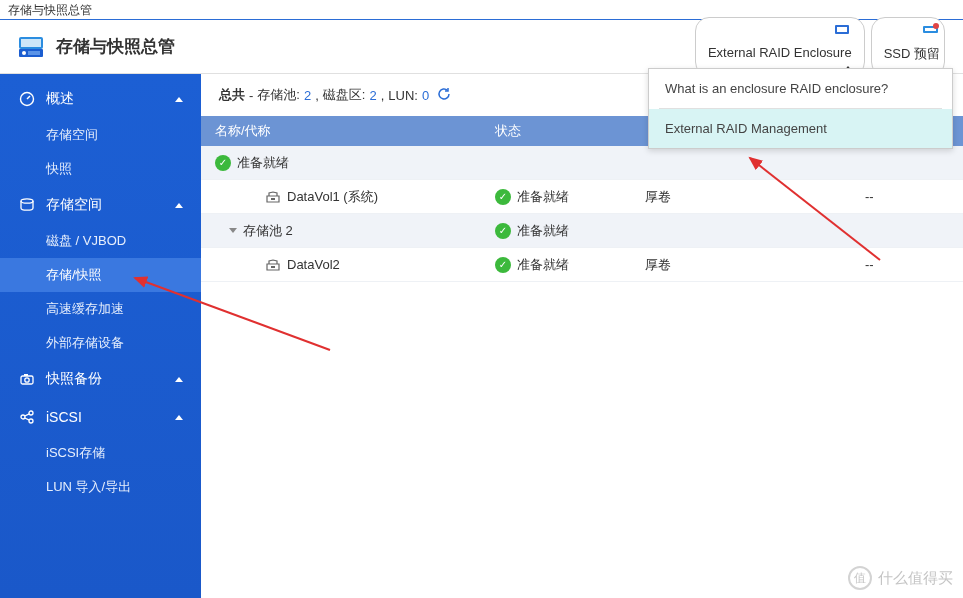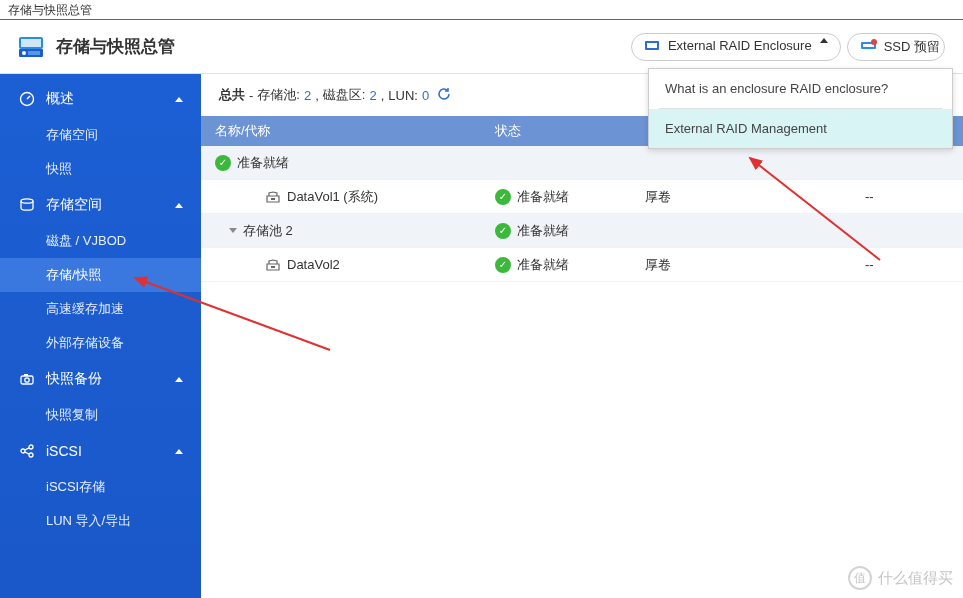--- a/index.html
+++ b/index.html
@@ -3,21 +3,21 @@
 <meta charset="utf-8">
 <style>
 * { box-sizing: border-box; margin: 0; padding: 0; }
 body { font-family: "Microsoft YaHei", Arial, sans-serif; font-size: 13px; color: #333; width: 963px; height: 598px; overflow: hidden; position: relative; background: #fff; }
 .window-title-bar { height: 20px; border-bottom: 1px solid #2b6dd6; padding: 2px 8px; font-size: 12px; color: #333; }
 .header { height: 54px; border-bottom: 1px solid #e0e0e0; display: flex; align-items: center; padding: 0 18px; justify-content: space-between; }
 .header-left { display: flex; align-items: center; gap: 10px; }
 .app-icon { width: 28px; height: 24px; }
 .app-title { font-size: 17px; font-weight: bold; color: #333; }
 .header-right { display: flex; gap: 6px; }
-.hdr-btn { display: flex; align-items: flex-start; gap: 6px; border: 1px solid #ccc; border-radius: 14px; padding: 4px 12px; font-size: 13px; background: #fff; cursor: pointer; position: relative; }
+.hdr-btn { display: flex; align-items: flex-end; gap: 6px; border: 1px solid #ccc; border-radius: 14px; padding: 4px 12px; font-size: 13px; background: #fff; cursor: pointer; position: relative; flex-direction: column; }
 .hdr-btn .tri-up { width: 0; height: 0; border-left: 4px solid transparent; border-right: 4px solid transparent; border-bottom: 5px solid #333; margin-left: 2px; }
 .body { display: flex; height: calc(100% - 74px); }
 .sidebar { width: 201px; background: #1b5dd0; background: linear-gradient(#1c5fd4,#1a58c9); color: #fff; padding-top: 6px; overflow-y: auto; }
 .sb-group { }
 .sb-group-hdr { display: flex; align-items: center; padding: 10px 18px; font-size: 14px; cursor: pointer; position: relative; }
 .sb-group-hdr .ico { width: 18px; height: 18px; margin-right: 10px; display:flex; align-items:center; justify-content:center; }
 .sb-group-hdr .chev { position: absolute; right: 18px; }
 .sb-item { padding: 8px 18px 8px 46px; font-size: 13px; cursor: pointer; color: #e6eefc; }
 .sb-item.active { background: #3a78e0; color: #fff; }
 .main { flex: 1; display: flex; flex-direction: column; overflow: hidden; }
@@ -132,21 +132,20 @@
         <span class="ico">
             <svg width="16" height="16" viewBox="0 0 16 16">
               <rect x="2" y="5" width="12" height="8" rx="1.5" fill="none" stroke="#fff" stroke-width="1.3"></rect>
               <circle cx="8" cy="9" r="2.2" fill="none" stroke="#fff" stroke-width="1.3"></circle>
               <rect x="5" y="3" width="4" height="2" fill="#fff"></rect>
             </svg>
           </span>
         <span>快照备份</span>
         <span class="chev chev-up-w"></span>
       </div>
-      <div class="sb-item">快照复制</div>
     </div>
 
     <div class="sb-group">
       <div class="sb-group-hdr">
         <span class="ico">
             <svg width="16" height="16" viewBox="0 0 16 16">
               <circle cx="4" cy="8" r="2" fill="none" stroke="#fff" stroke-width="1.3"></circle>
               <circle cx="12" cy="4" r="2" fill="none" stroke="#fff" stroke-width="1.3"></circle>
               <circle cx="12" cy="12" r="2" fill="none" stroke="#fff" stroke-width="1.3"></circle>
               <line x1="5.7" y1="7" x2="10.3" y2="4.8" stroke="#fff" stroke-width="1.3"></line>

